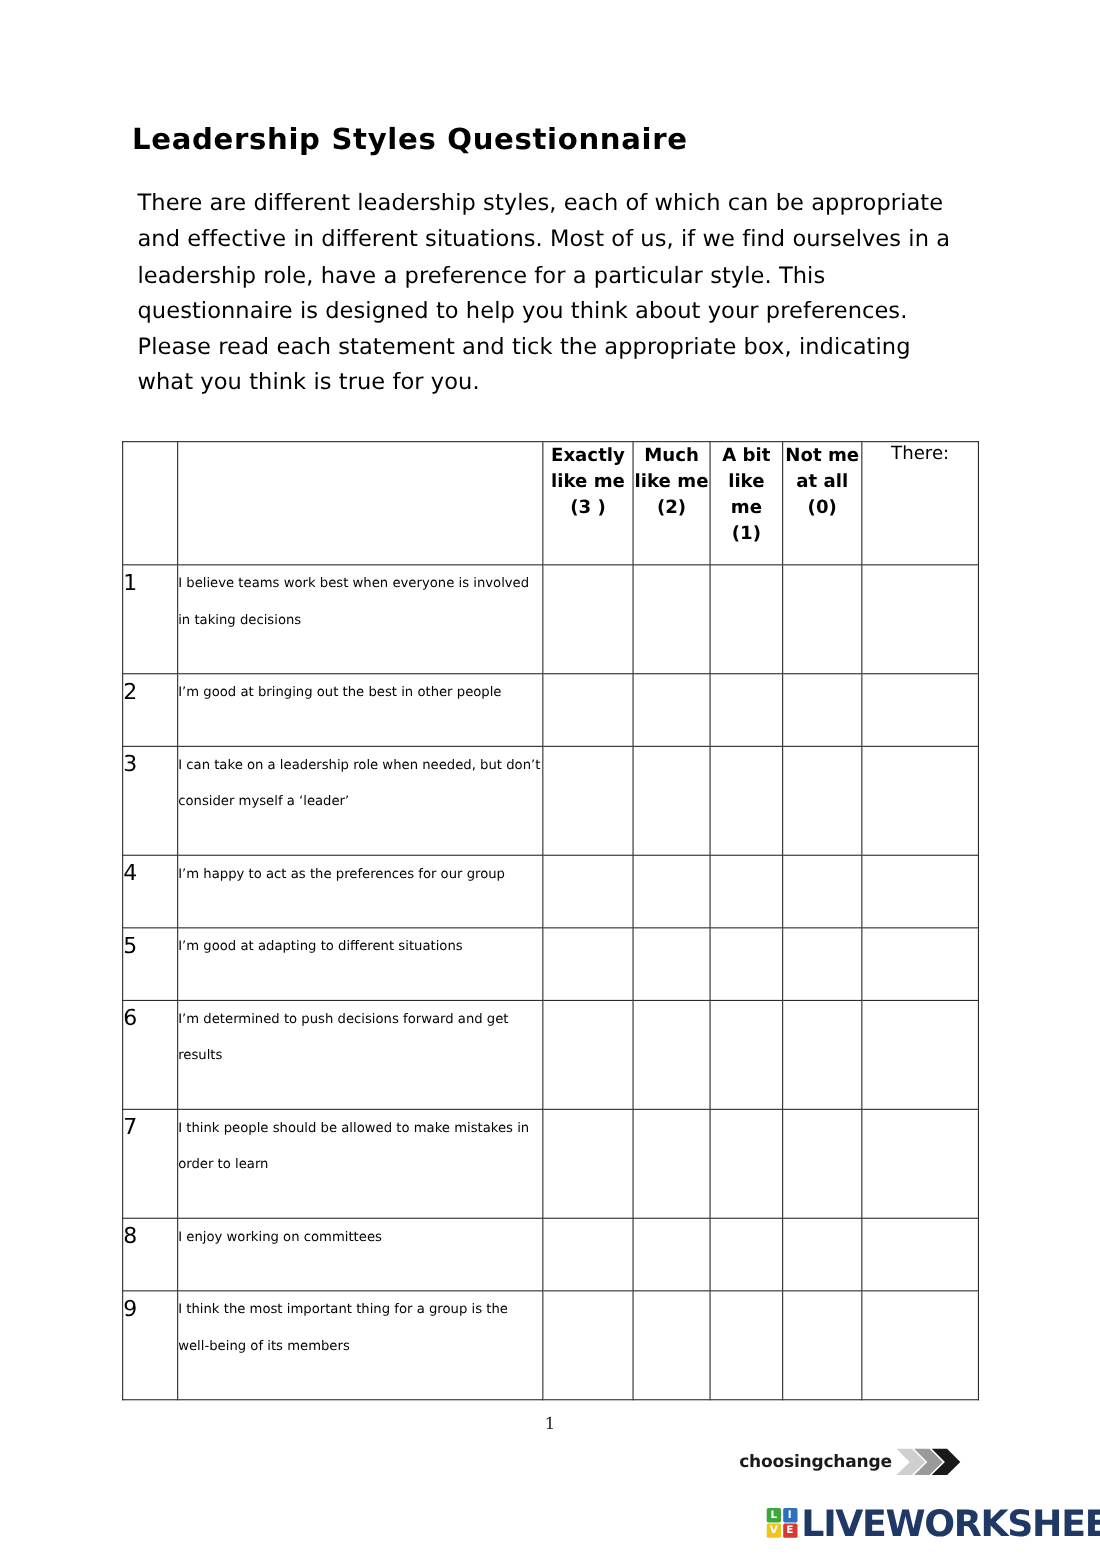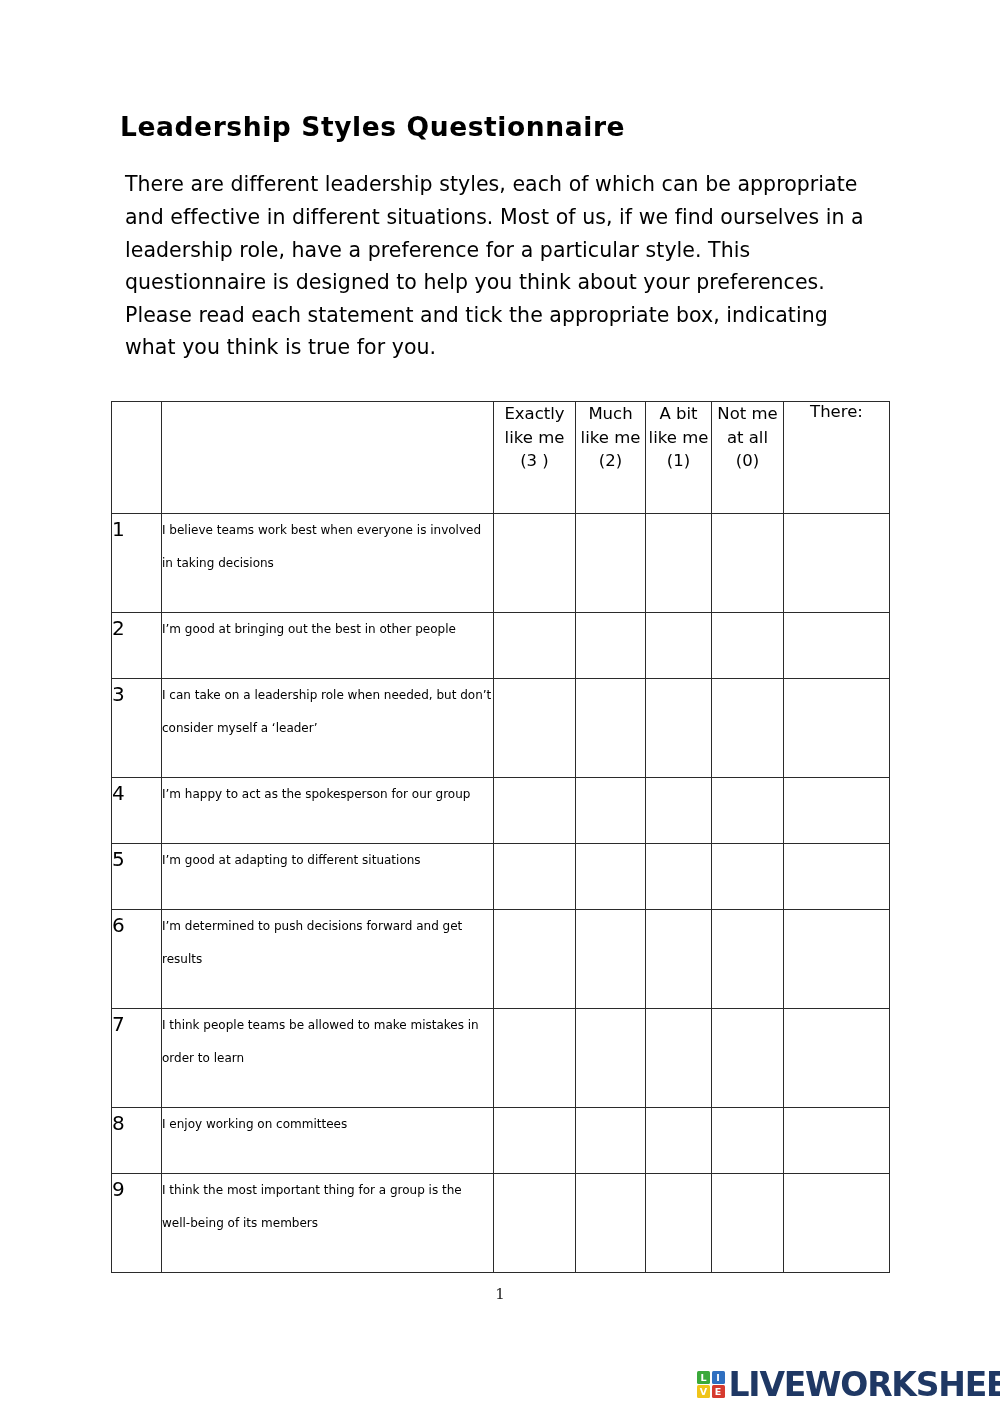--- a/index.html
+++ b/index.html
@@ -77,20 +77,21 @@
   .hdr-cell {
     font-size: 16.5px;
     line-height: 23.5px;
     text-align: center;
     font-weight: normal;
     padding: 7px 2px 6px 2px;
     height: 112px;
   }
   .hdr-cell .val {
     display: block;
+    font-weight: bold;
   }
   .hdr-score {
     font-size: 16.5px;
     text-align: center;
     vertical-align: middle;
     font-weight: normal;
   }
   .hdr-blank { }
 
   .num-cell {
@@ -243,21 +244,21 @@
           <td class="num-cell">3</td>
           <td class="stmt-cell">I can take on a leadership role when needed, but don’t consider myself a ‘leader’</td>
           <td class="ans-cell"></td>
           <td class="ans-cell"></td>
           <td class="ans-cell"></td>
           <td class="ans-cell"></td>
           <td class="ans-cell"></td>
         </tr>
         <tr class="row-h2">
           <td class="num-cell">4</td>
-          <td class="stmt-cell">I’m happy to act as the spokesperson for our group</td>
+          <td class="stmt-cell">I’m happy to act as the preferences for our group</td>
           <td class="ans-cell"></td>
           <td class="ans-cell"></td>
           <td class="ans-cell"></td>
           <td class="ans-cell"></td>
           <td class="ans-cell"></td>
         </tr>
         <tr class="row-h2">
           <td class="num-cell">5</td>
           <td class="stmt-cell">I’m good at adapting to different situations</td>
           <td class="ans-cell"></td>
@@ -270,21 +271,21 @@
           <td class="num-cell">6</td>
           <td class="stmt-cell">I’m determined to push decisions forward and get results</td>
           <td class="ans-cell"></td>
           <td class="ans-cell"></td>
           <td class="ans-cell"></td>
           <td class="ans-cell"></td>
           <td class="ans-cell"></td>
         </tr>
         <tr class="row-h3">
           <td class="num-cell">7</td>
-          <td class="stmt-cell">I think people teams be allowed to make mistakes in order to learn</td>
+          <td class="stmt-cell">I think people should be allowed to make mistakes in order to learn</td>
           <td class="ans-cell"></td>
           <td class="ans-cell"></td>
           <td class="ans-cell"></td>
           <td class="ans-cell"></td>
           <td class="ans-cell"></td>
         </tr>
         <tr class="row-h2">
           <td class="num-cell">8</td>
           <td class="stmt-cell">I enjoy working on committees</td>
           <td class="ans-cell"></td>
@@ -300,20 +301,28 @@
           <td class="ans-cell"></td>
           <td class="ans-cell"></td>
           <td class="ans-cell"></td>
           <td class="ans-cell"></td>
         </tr>
       </tbody>
   </table>
 
   <div class="page-num">1</div>
 
+  <div class="cc-logo">
+    <span class="cc-text">choosingchange</span>
+    <svg class="cc-arrows" width="62" height="30" viewBox="0 0 62 30">
+      <polygon id="cc-a1" points="0,3 14,3 26,15 14,27 0,27 12,15" fill="#cfcfcf"></polygon>
+      <polygon id="cc-a2" points="16,3 30,3 42,15 30,27 16,27 28,15" fill="#9a9a9a"></polygon>
+      <polygon id="cc-a3" points="32,3 46,3 58,15 46,27 32,27 44,15" fill="#1a1a1a"></polygon>
+    </svg>
+  </div>
 
   <div class="lw-logo">
     <div class="lw-tiles">
       <div class="lw-tile" id="lw-t0" style="background: rgb(58, 169, 58);">L</div>
       <div class="lw-tile" id="lw-t1" style="background: rgb(47, 111, 192);">I</div>
       <div class="lw-tile" id="lw-t2" style="background: rgb(240, 196, 25);">V</div>
       <div class="lw-tile" id="lw-t3" style="background: rgb(214, 58, 47);">E</div>
     </div>
     <span class="lw-word" style="color: rgb(31, 56, 100);">LIVEWORKSHEETS</span>
   </div>

